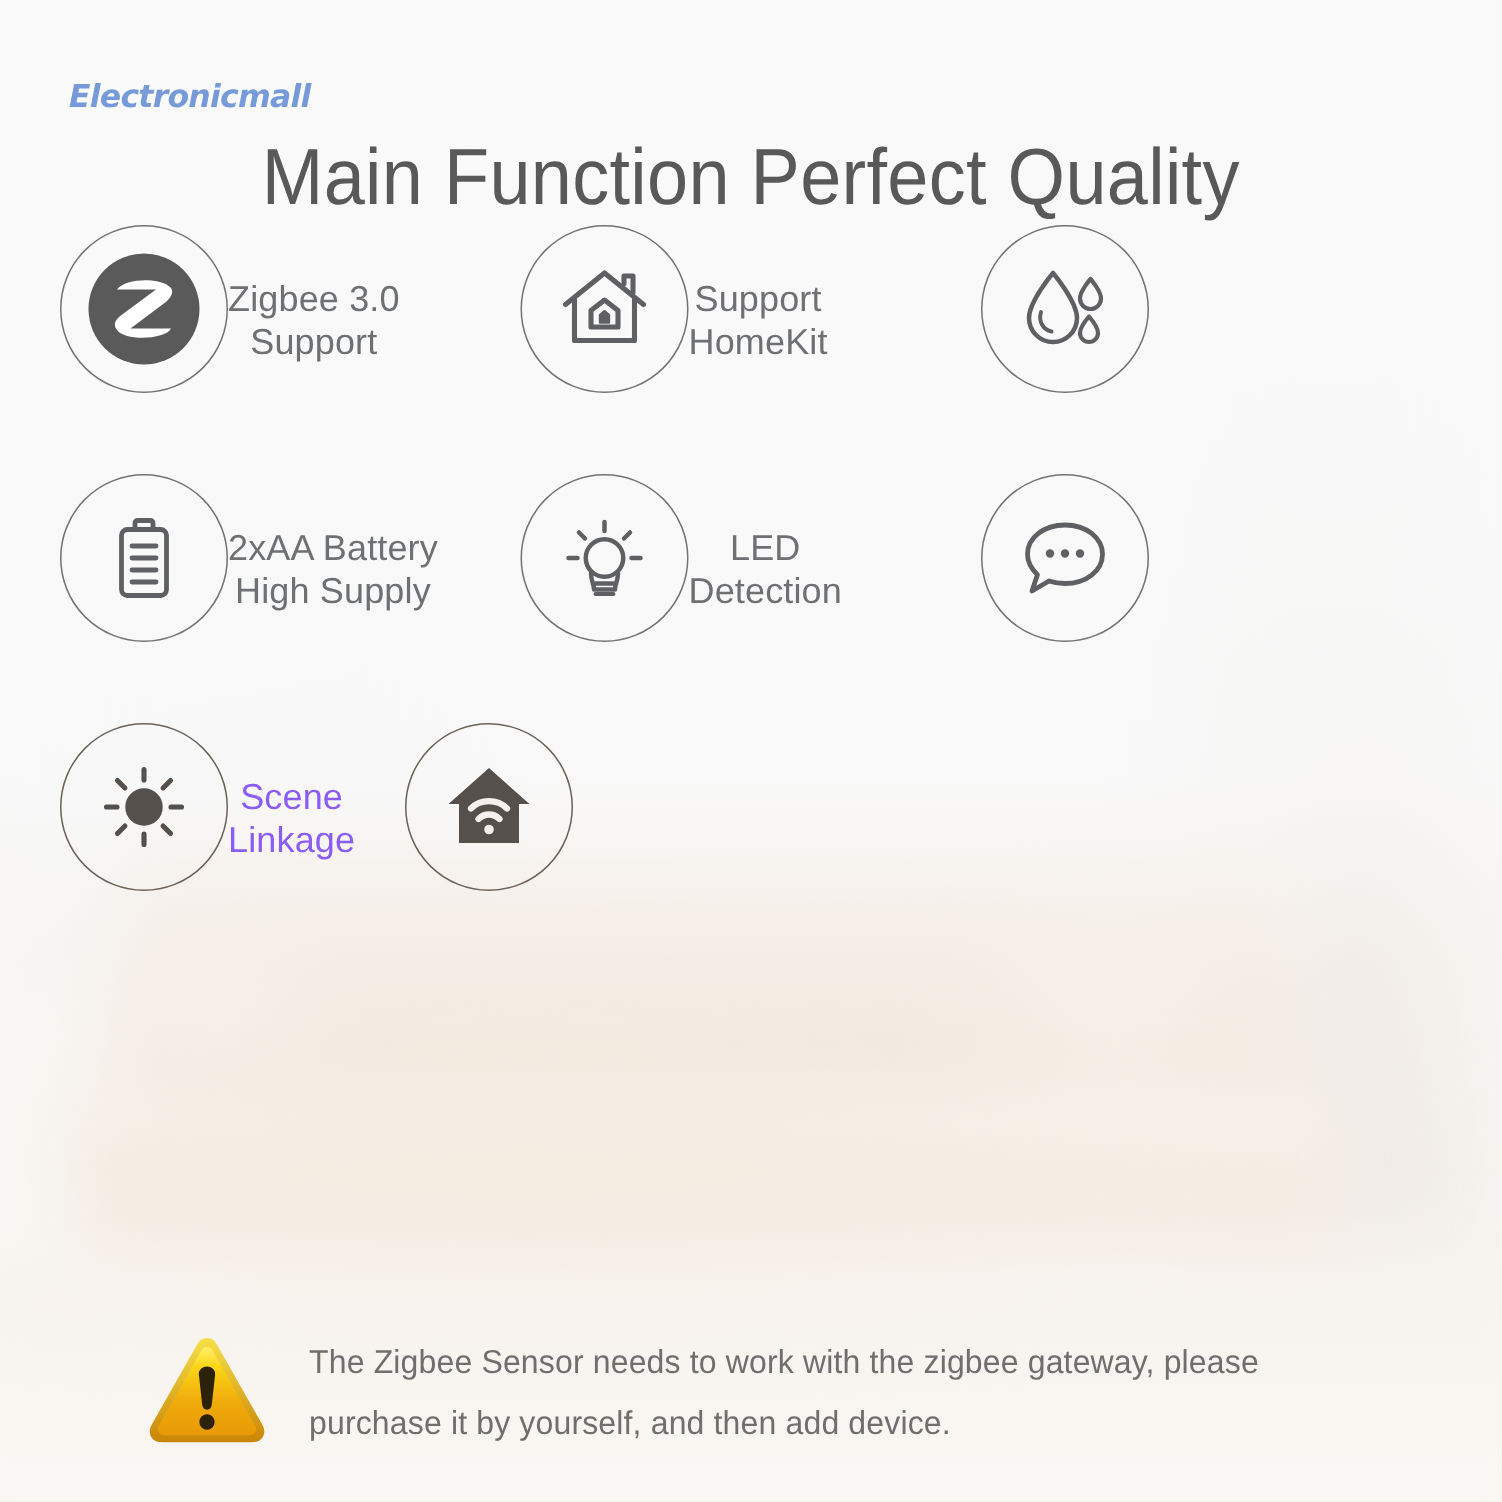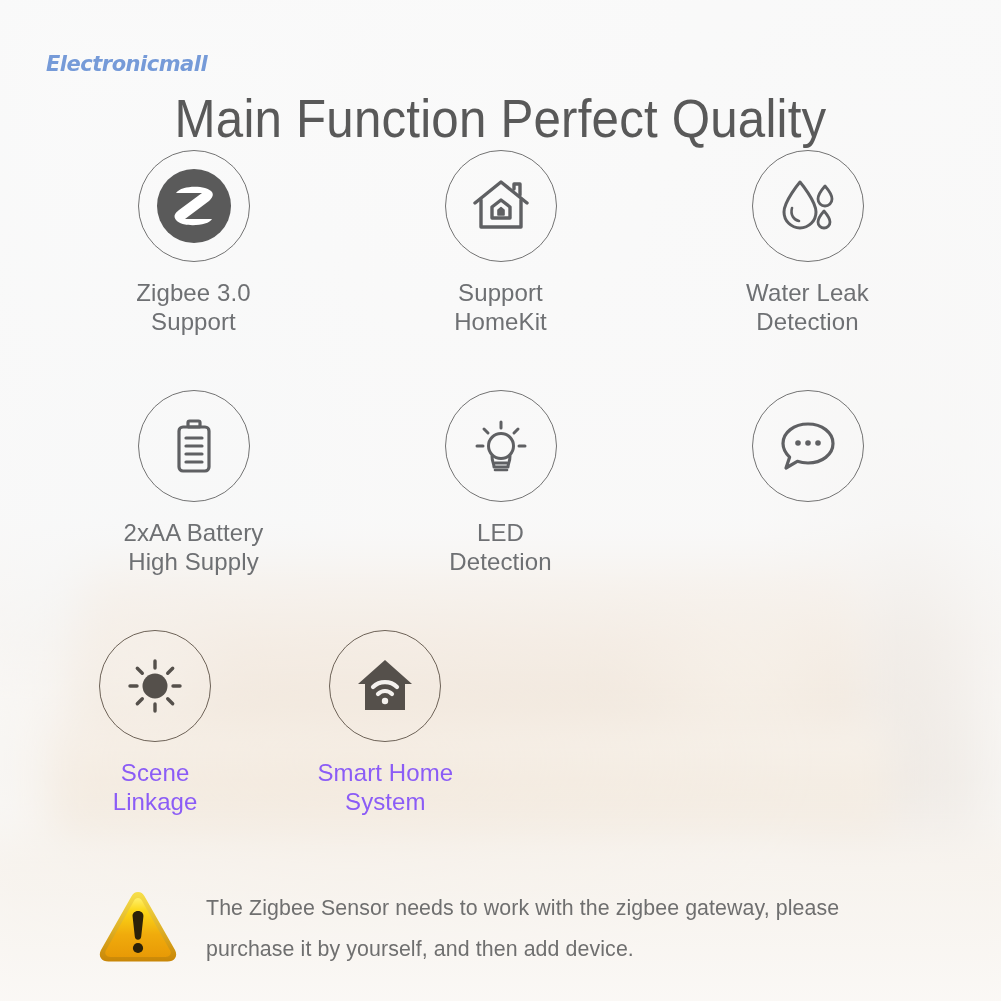--- a/index.html
+++ b/index.html
@@ -164,21 +164,21 @@
   .row {
     display: flex;
     width: 100%;
   }
   .row-1, .row-2 { }
   .row-3 { }
 
   .cell {
     flex: 1 1 0;
     display: flex;
-    flex-direction: column;
+    flex-direction: row;
     align-items: center;
     text-align: center;
   }
   .row-3 .cell { flex: 0 0 25%; }
 
   .circle {
     width: 112px;
     height: 112px;
     border-radius: 50%;
     border: 1.6px solid #6f6f6f;
@@ -288,22 +288,20 @@
 
         <div class="cell">
           <div class="circle">
             <svg width="64" height="64" viewBox="0 0 64 64" fill="none" stroke="#5f6063" stroke-width="3" stroke-linejoin="round" stroke-linecap="round" aria-hidden="true">
               <path d="M24 8 C24 8 8 27 8 38 A16 16 0 0 0 40 38 C40 27 24 8 24 8 Z"></path>
               <path d="M16 34 C14 41 18 46 23 47" stroke-width="2.6"></path>
               <path d="M49 12 C49 12 42 20 42 25 A7 7 0 0 0 56 25 C56 20 49 12 49 12 Z" stroke-width="2.8"></path>
               <path d="M48 37 C48 37 42 44 42 48 A6 6 0 0 0 54 48 C54 44 48 37 48 37 Z" stroke-width="2.8"></path>
             </svg>
           </div>
-          <div class="cell-label">Water Leak
-Detection</div>
         </div>
 
 
       </div>
 
       <div class="row row-2">
 
         <div class="cell">
           <div class="circle">
             <svg width="62" height="62" viewBox="0 0 62 62" fill="none" stroke="#5f6063" stroke-width="3.2" stroke-linejoin="round" stroke-linecap="round" aria-hidden="true">
@@ -375,22 +373,20 @@
           <div class="circle">
             <svg width="66" height="66" viewBox="0 0 66 66" aria-hidden="true">
               <path d="M33 7 L60 31 L53 31 L53 57 L13 57 L13 31 L6 31 Z" fill="#55504b"></path>
               <g fill="none" stroke="#f4f1ee" stroke-width="4.2" stroke-linecap="round">
                 <path d="M21 34 C27.5 27.5 38.5 27.5 45 34"></path>
                 <path d="M26 41 C30 37 36 37 40 41"></path>
               </g>
               <circle cx="33" cy="48" r="3.2" fill="#f4f1ee"></circle>
             </svg>
           </div>
-          <div class="cell-label">Smart Home
-System</div>
         </div>
 
 
         <div class="cell"></div>
 
       </div>
 
     </div>
 
     <div class="note">

